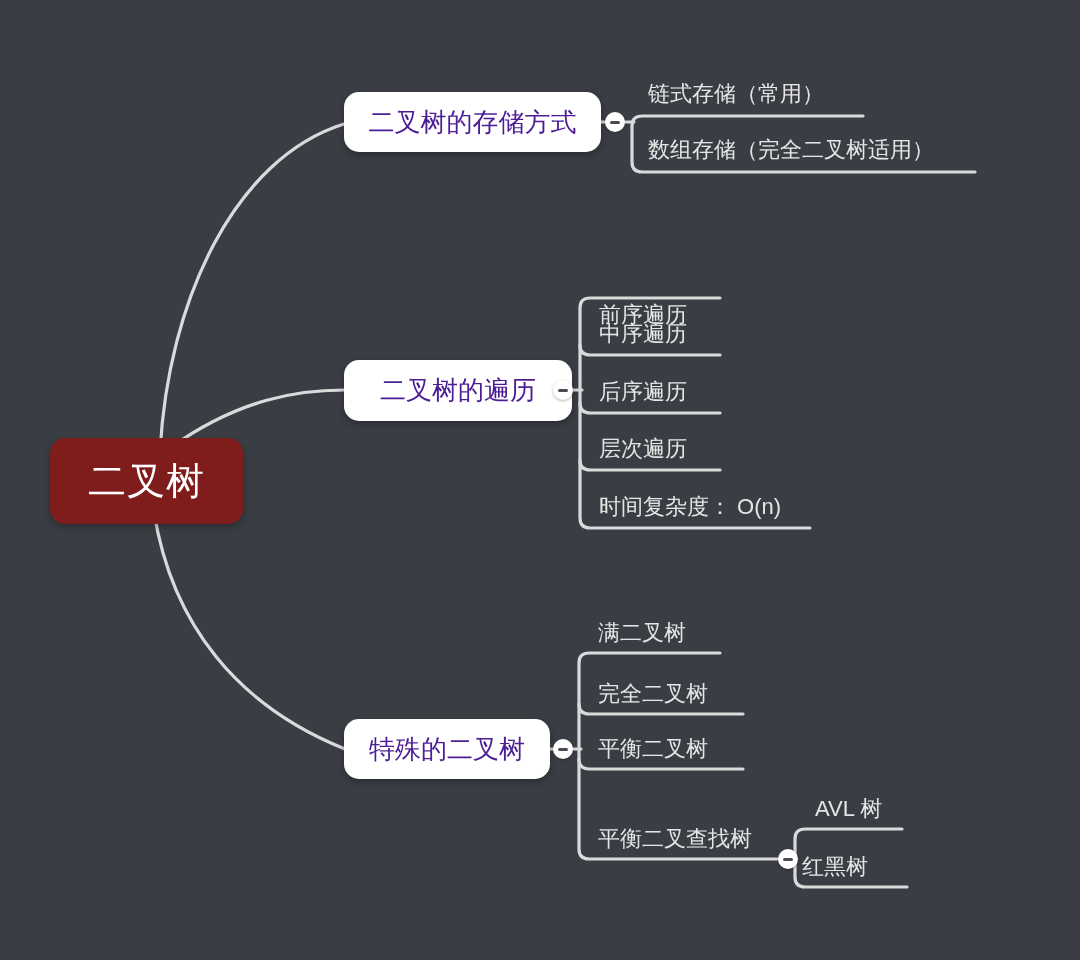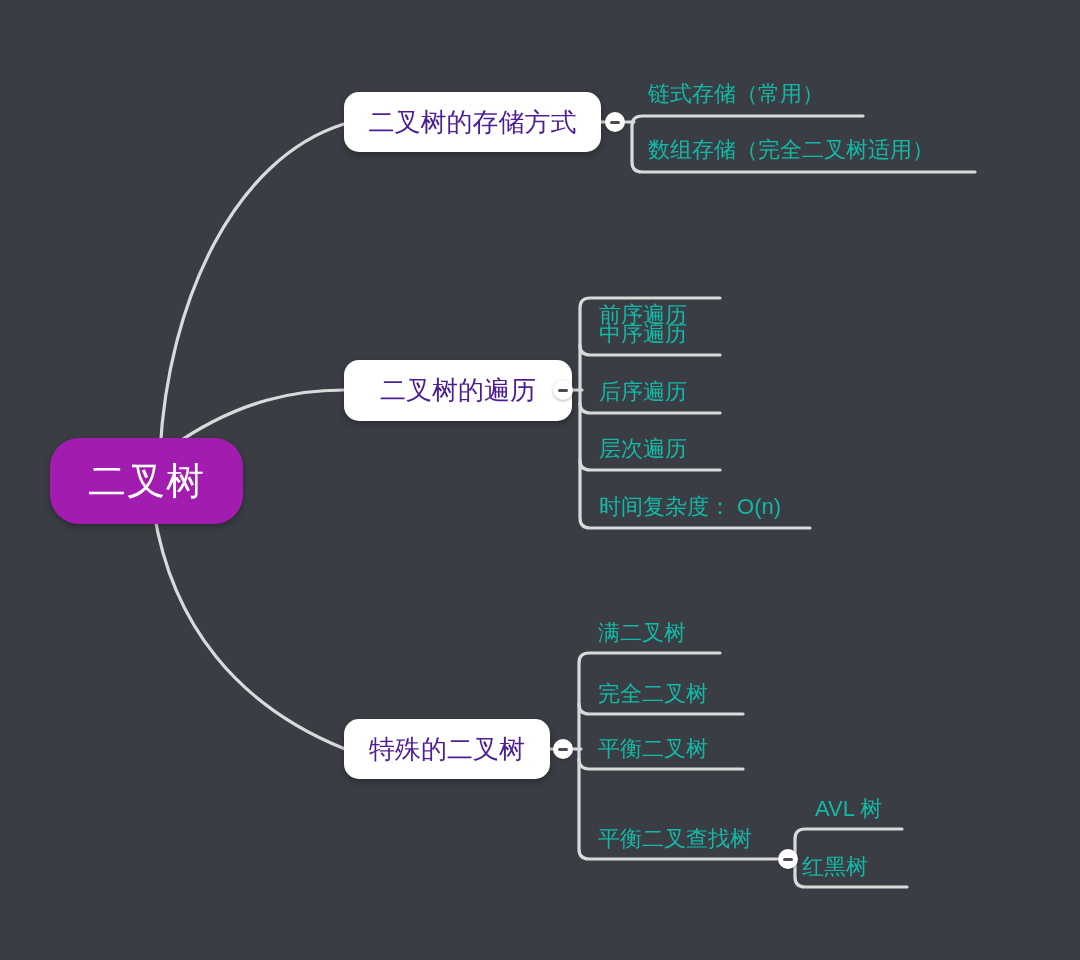--- a/index.html
+++ b/index.html
@@ -30,37 +30,36 @@
     position: absolute;
     display: flex;
     align-items: center;
     justify-content: center;
     border-radius: 15px;
     box-shadow: 0 3px 7px rgba(0,0,0,0.30);
     white-space: nowrap;
     cursor: default;
   }
   .root-node {
-    background: #a21caf;
+    background: #7f1d1d;
     color: #ffffff;
     font-size: 38px;
     letter-spacing: 1px;
-    border-radius: 29px;
   }
   .branch-node {
     background: #ffffff;
     color: #4c1d95;
     font-size: 26px;
   }
   .child-label {
     position: absolute;
     font-size: 22px;
     line-height: 26px;
     font-weight: 500;
-    color: #14b8a6;
+    color: #e5e5e5;
     white-space: nowrap;
     cursor: default;
   }
   .collapse-btn {
     position: absolute;
     width: 20px;
     height: 20px;
     border-radius: 50%;
     background: #ffffff;
     display: flex;

